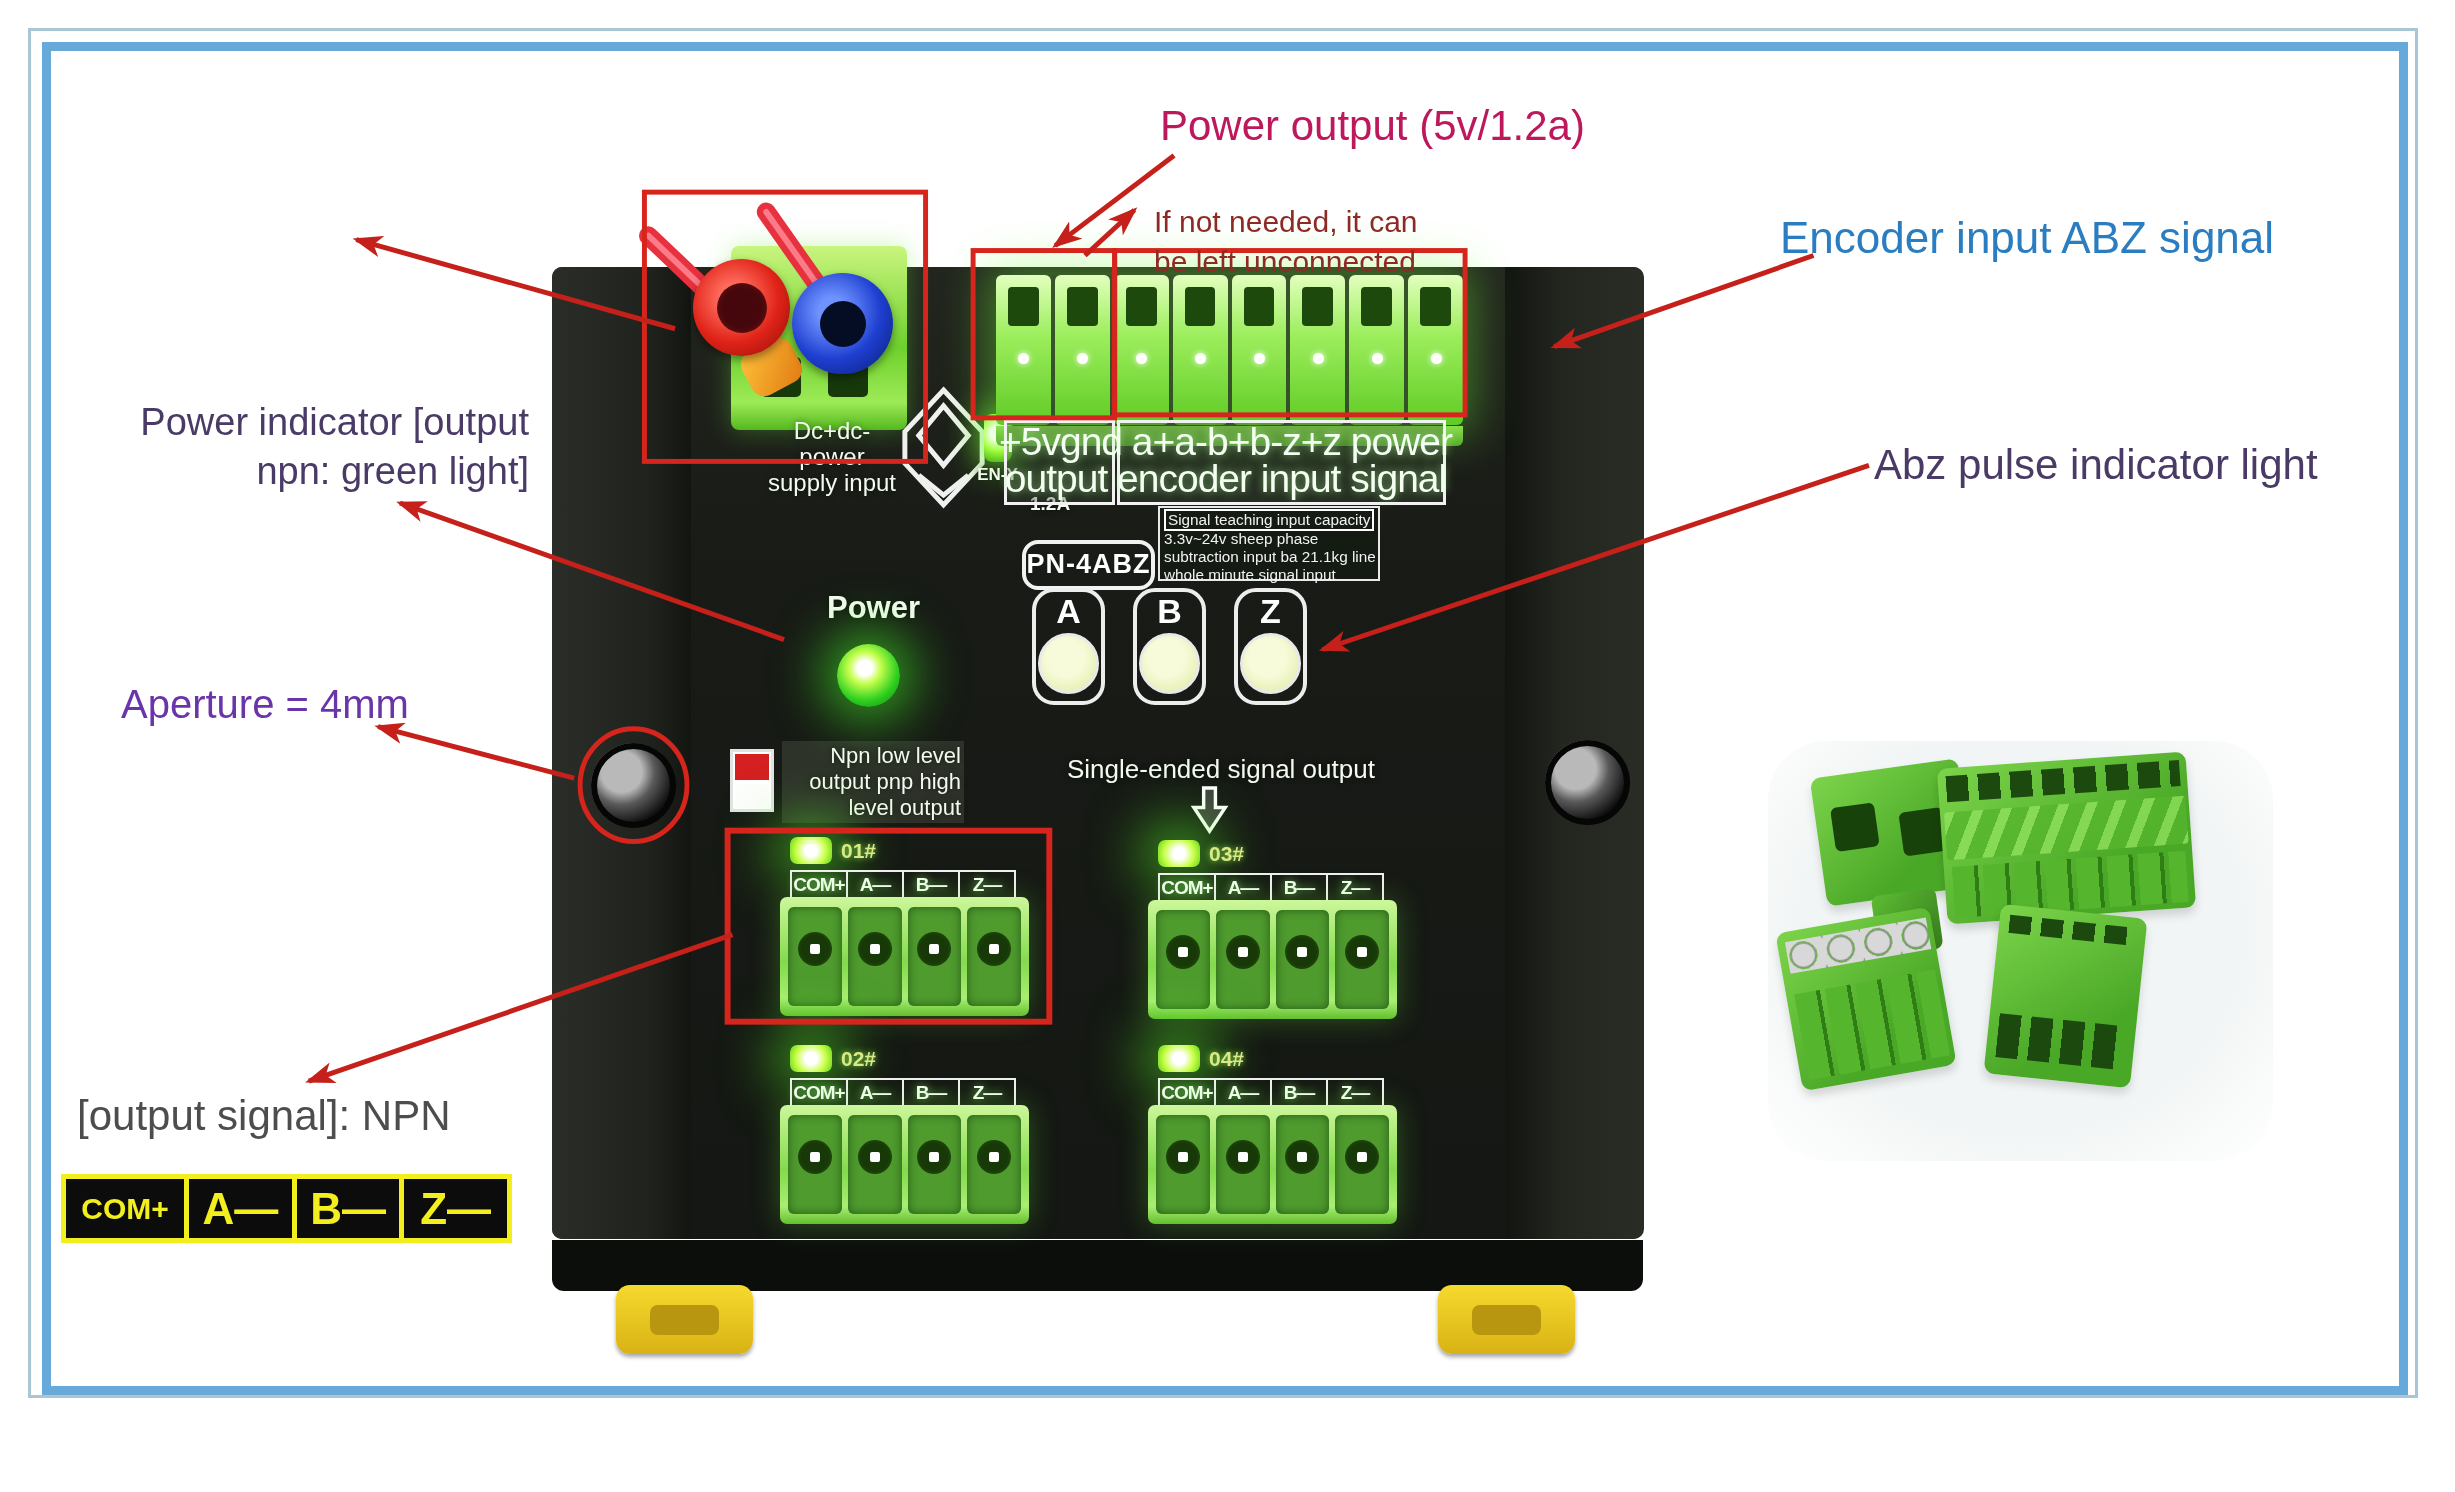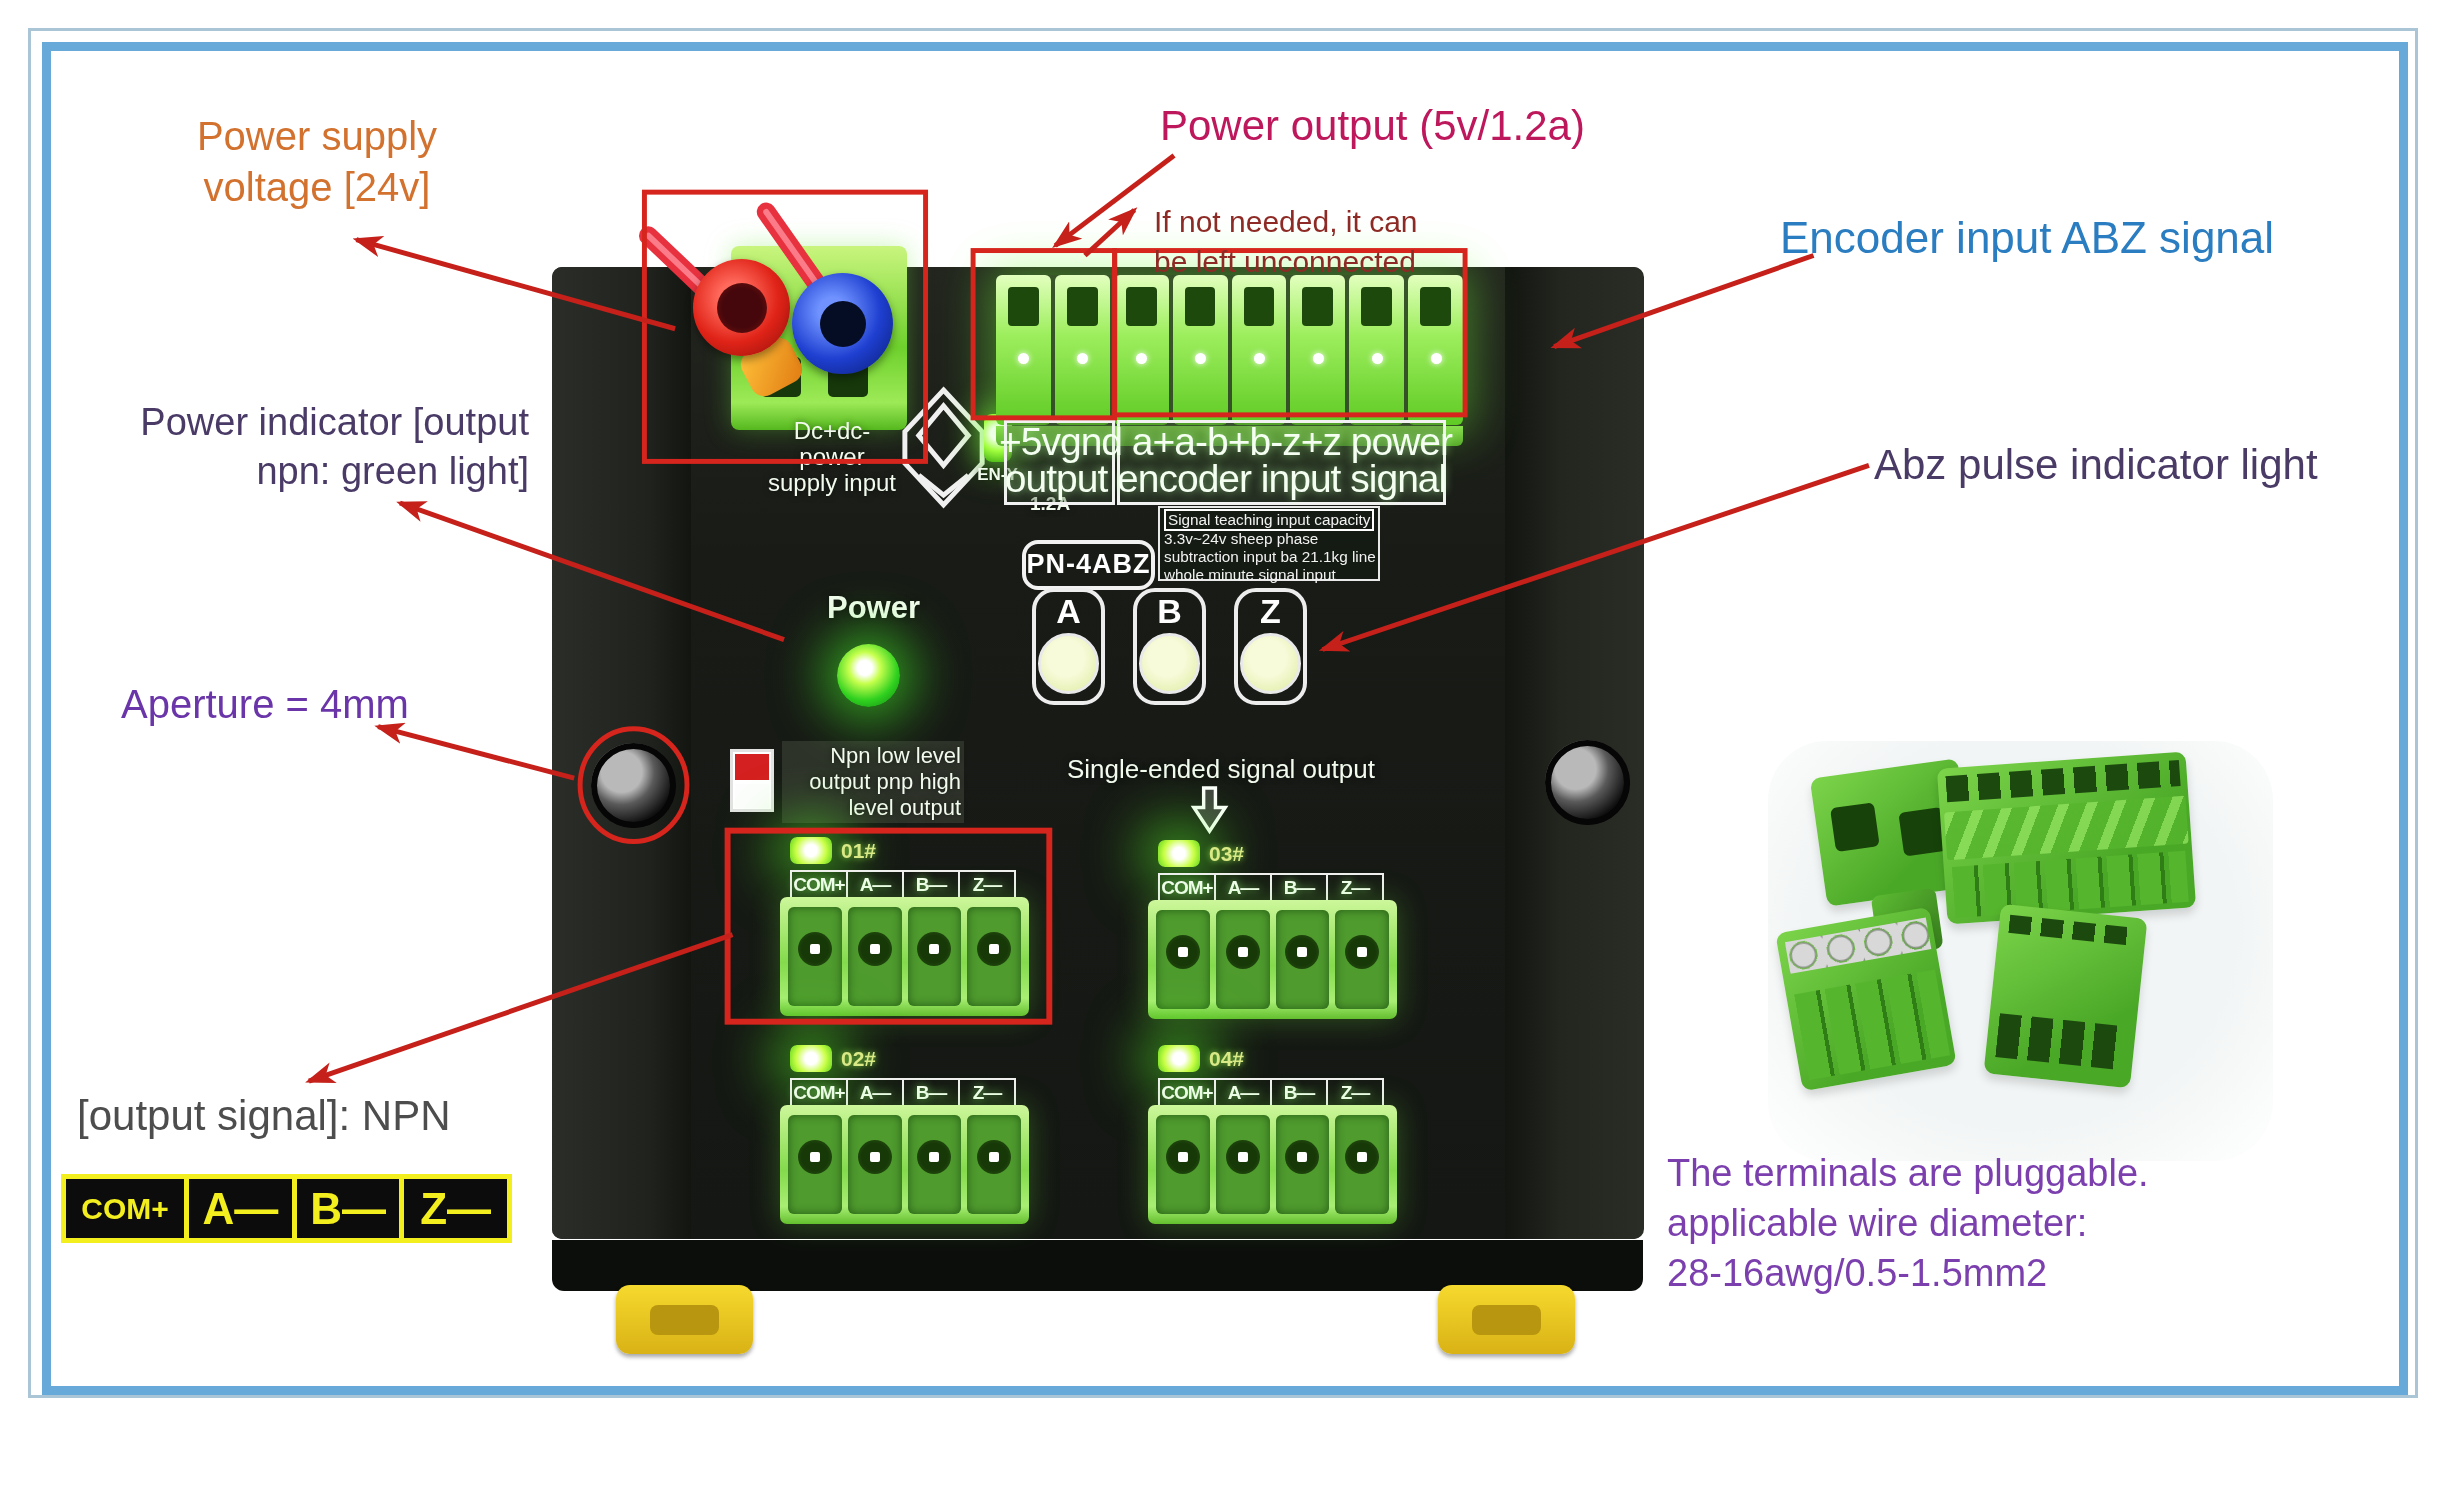--- a/index.html
+++ b/index.html
@@ -302,24 +302,20 @@
     <line x1="682" y1="332" x2="360" y2="242" stroke="#c6201a" stroke-width="5" marker-end="url(#ah)"></line>
     <line x1="1186" y1="157" x2="1066" y2="248" stroke="#c6201a" stroke-width="5" marker-end="url(#ah)"></line>
     <line x1="1096" y1="258" x2="1146" y2="212" stroke="#c6201a" stroke-width="5" marker-end="url(#ah)"></line>
     <line x1="1832" y1="258" x2="1570" y2="350" stroke="#c6201a" stroke-width="5" marker-end="url(#ah)"></line>
     <line x1="792" y1="646" x2="404" y2="508" stroke="#c6201a" stroke-width="5" marker-end="url(#ah)"></line>
     <line x1="1888" y1="470" x2="1336" y2="656" stroke="#c6201a" stroke-width="5" marker-end="url(#ah)"></line>
     <line x1="580" y1="786" x2="382" y2="734" stroke="#c6201a" stroke-width="5" marker-end="url(#ah)"></line>
     <line x1="740" y1="944" x2="312" y2="1092" stroke="#c6201a" stroke-width="5" marker-end="url(#ah)"></line>
   </svg>
 
-  <div class="abs ann c-orange" style="left:109px;top:111px;width:416px;text-align:center;font-size:40px;z-index:7;">
-    <div>Power supply</div>
-    <div>voltage [24v]</div>
-  </div>
 
   <div class="abs ann c-navy" style="left:1160px;top:99px;font-size:42px;z-index:7;">Power output (5v/1.2a)</div>
 
   <div class="abs ann c-dred" style="left:1154px;top:202px;font-size:30px;line-height:40px;z-index:7;">
     <div>If not needed, it can</div>
     <div>be left unconnected</div>
   </div>
 
   <div class="abs ann c-blue" style="left:1780px;top:210px;font-size:44px;z-index:7;">Encoder input ABZ signal</div>
 
@@ -327,25 +323,20 @@
     <div>Power indicator [output</div>
     <div>npn: green light]</div>
   </div>
 
   <div class="abs ann c-slate" style="left:1874px;top:438px;font-size:42px;z-index:7;">Abz pulse indicator light</div>
 
   <div class="abs ann c-purple" style="left:121px;top:679px;font-size:40px;z-index:7;">Aperture = 4mm</div>
 
   <div class="abs ann c-gray" style="left:77px;top:1089px;font-size:42px;z-index:7;">[output signal]: NPN</div>
 
-  <div class="abs ann c-lav" style="left:1667px;top:1148px;font-size:38px;line-height:50px;z-index:7;">
-    <div>The terminals are pluggable.</div>
-    <div>applicable wire diameter:</div>
-    <div>28-16awg/0.5-1.5mm2</div>
-  </div>
 
   <div class="abs legend" style="z-index:7;">
     <div class="lcell" style="flex:1.15;font-size:30px;">COM+</div>
     <div class="lcell" style="flex:1;font-size:44px;">A—</div>
     <div class="lcell" style="flex:1;font-size:44px;">B—</div>
     <div class="lcell" style="flex:1;font-size:44px;">Z—</div>
   </div>
 
 </div>
 

